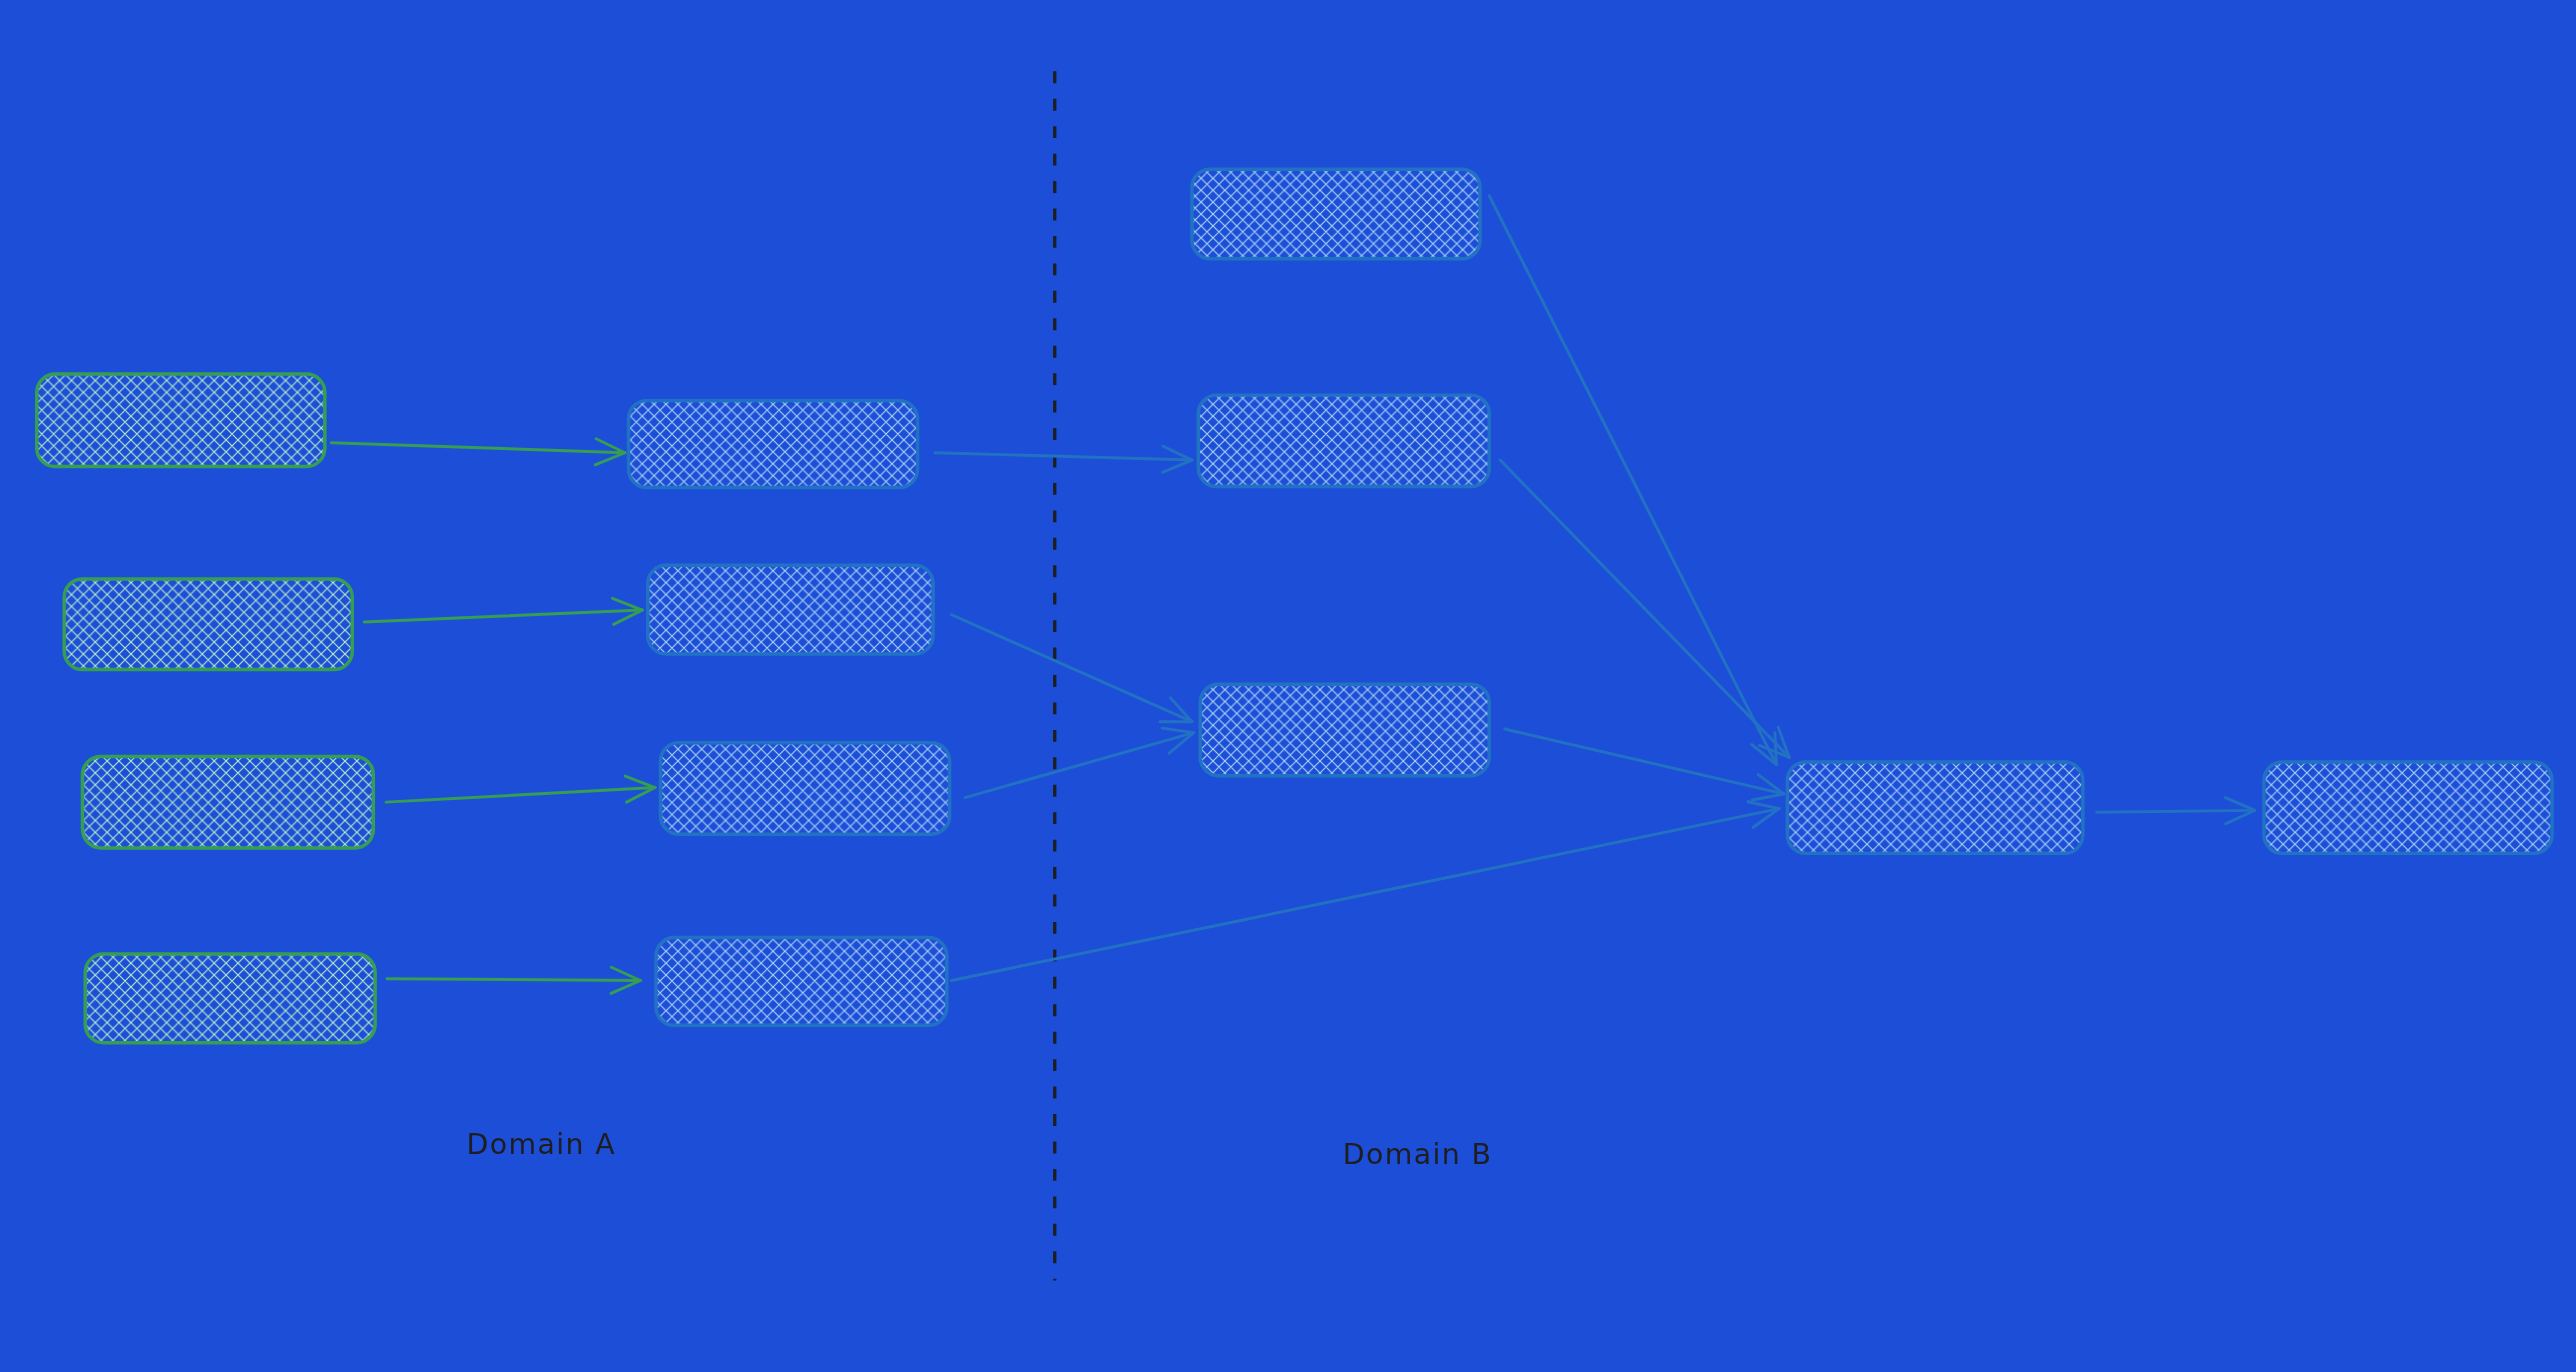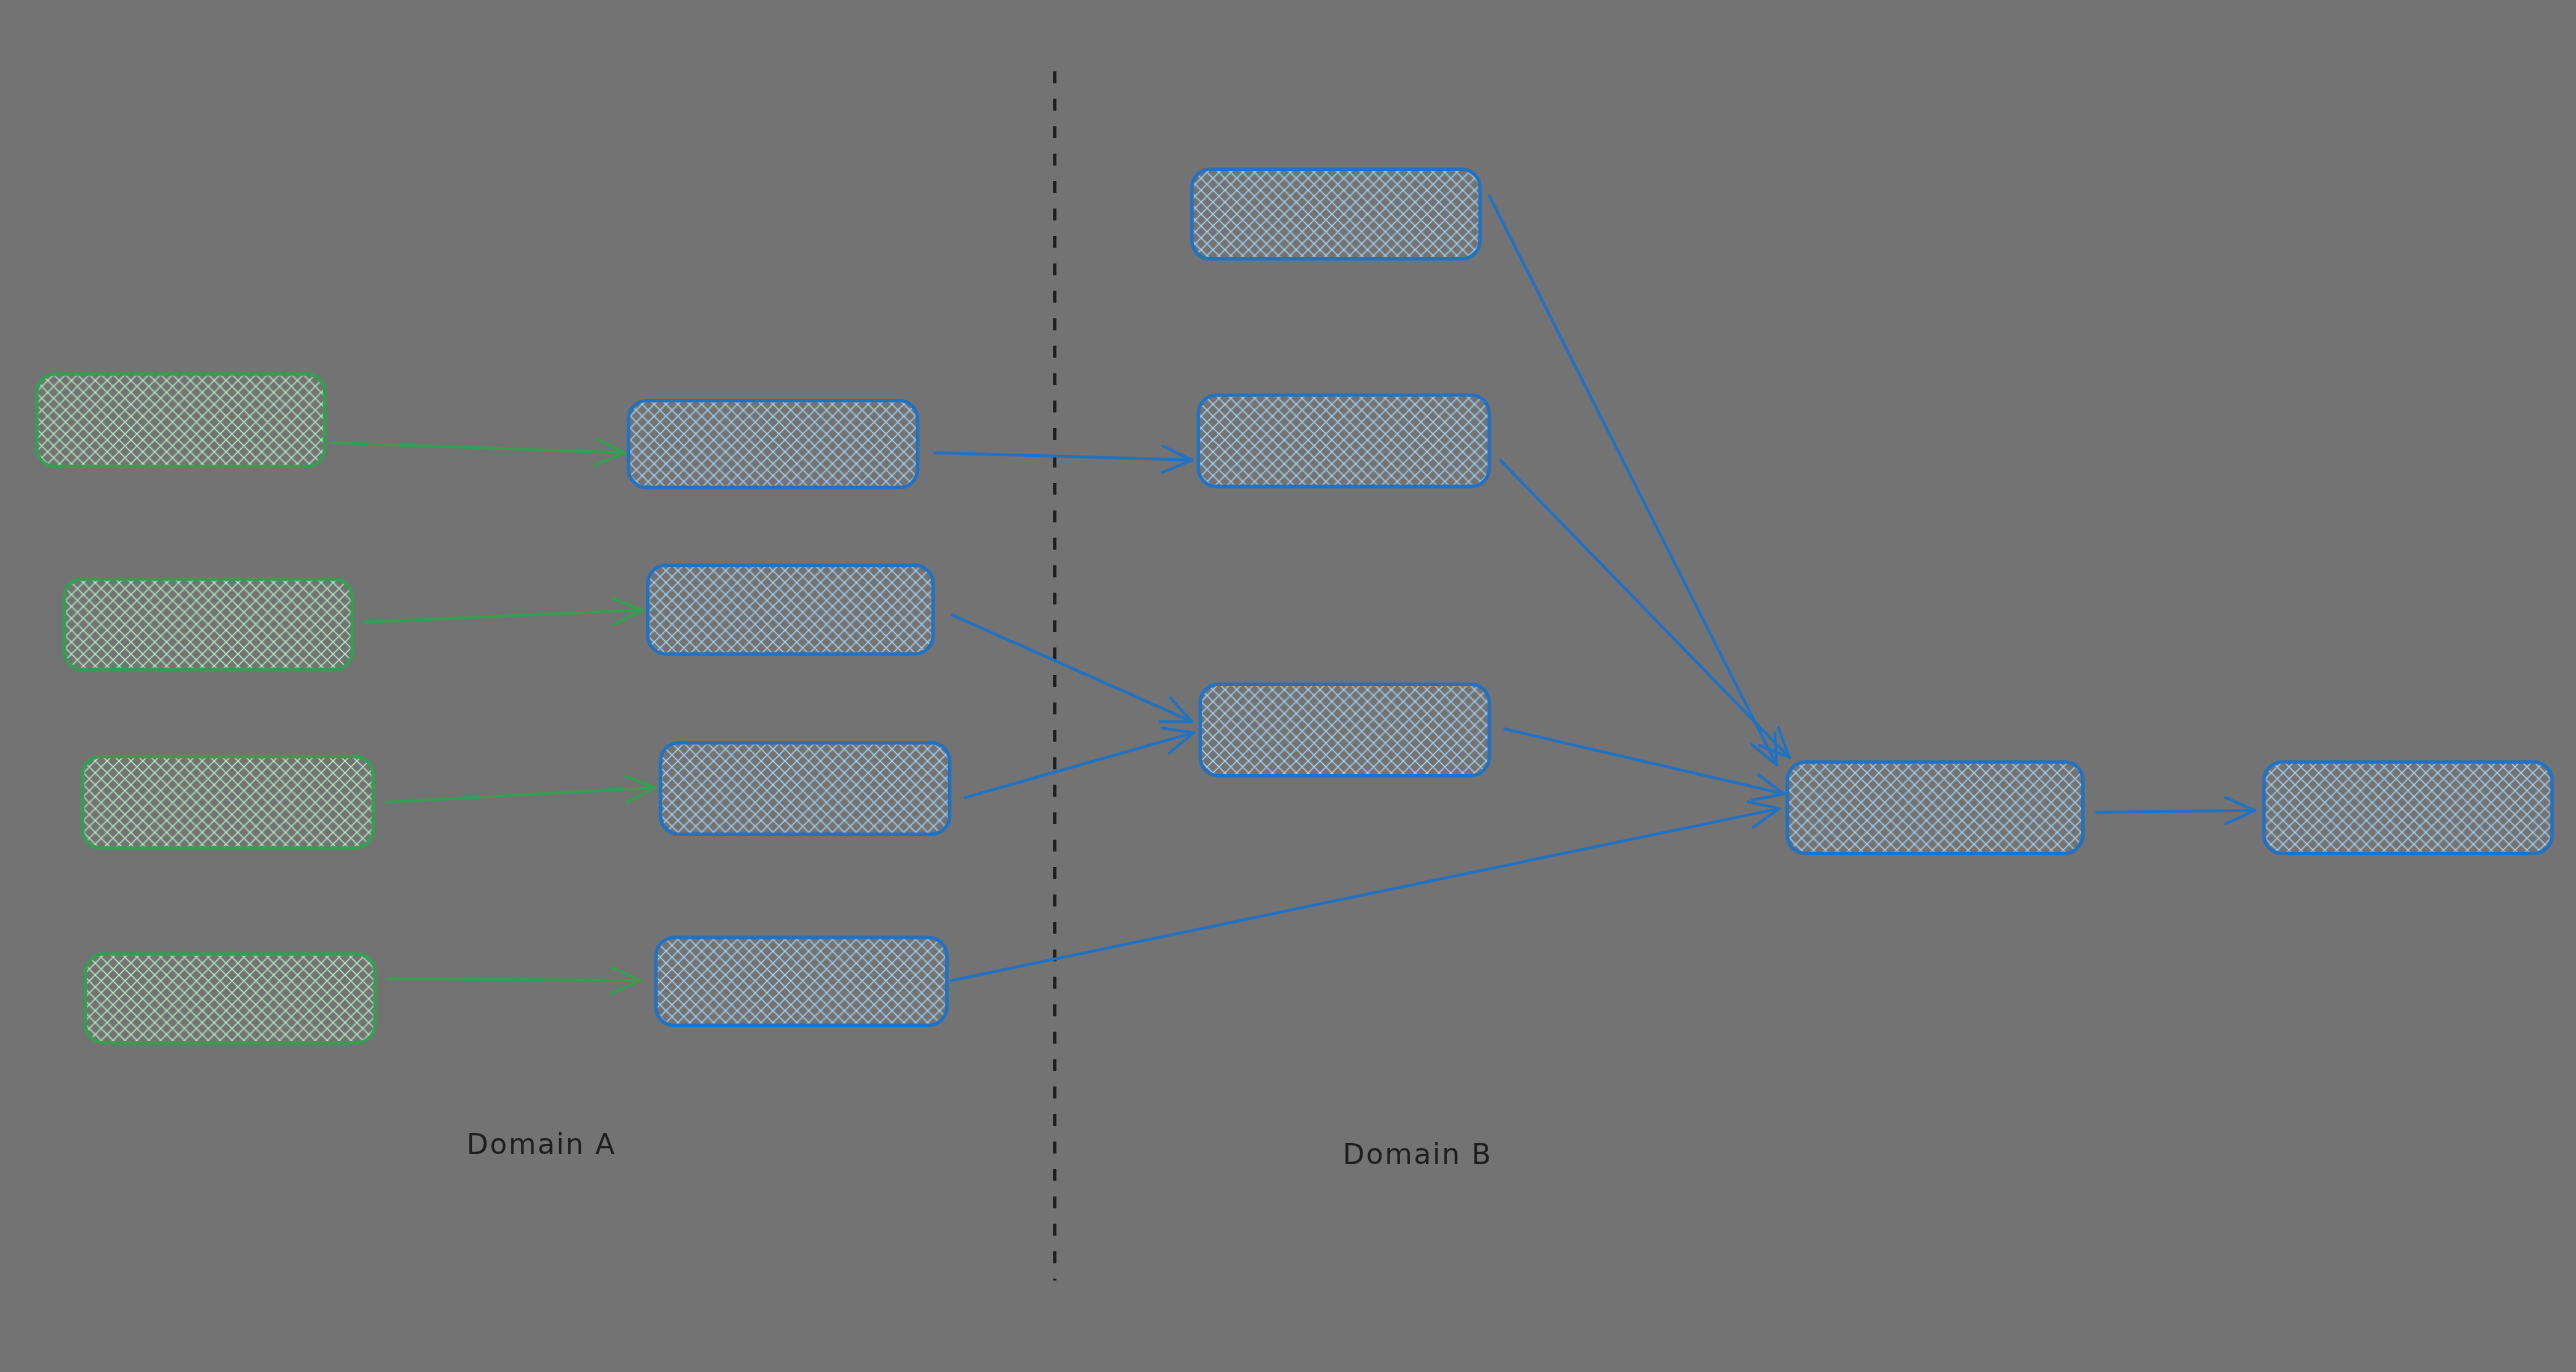--- a/index.html
+++ b/index.html
@@ -4,21 +4,21 @@
 <style>
   html, body {
     margin: 0;
     padding: 0;
     background: #ffffff;
   }
   .stage {
     position: relative;
     width: 2576px;
     height: 1372px;
-    background: #737373;
+    background: #1d4ed8;
     overflow: hidden;
     font-family: "DejaVu Sans", "Liberation Sans", sans-serif;
   }
   svg text {
     font-family: "DejaVu Sans", "Liberation Sans", sans-serif;
     letter-spacing: 1.5px;
   }
 </style>
 </head>
 <body>

